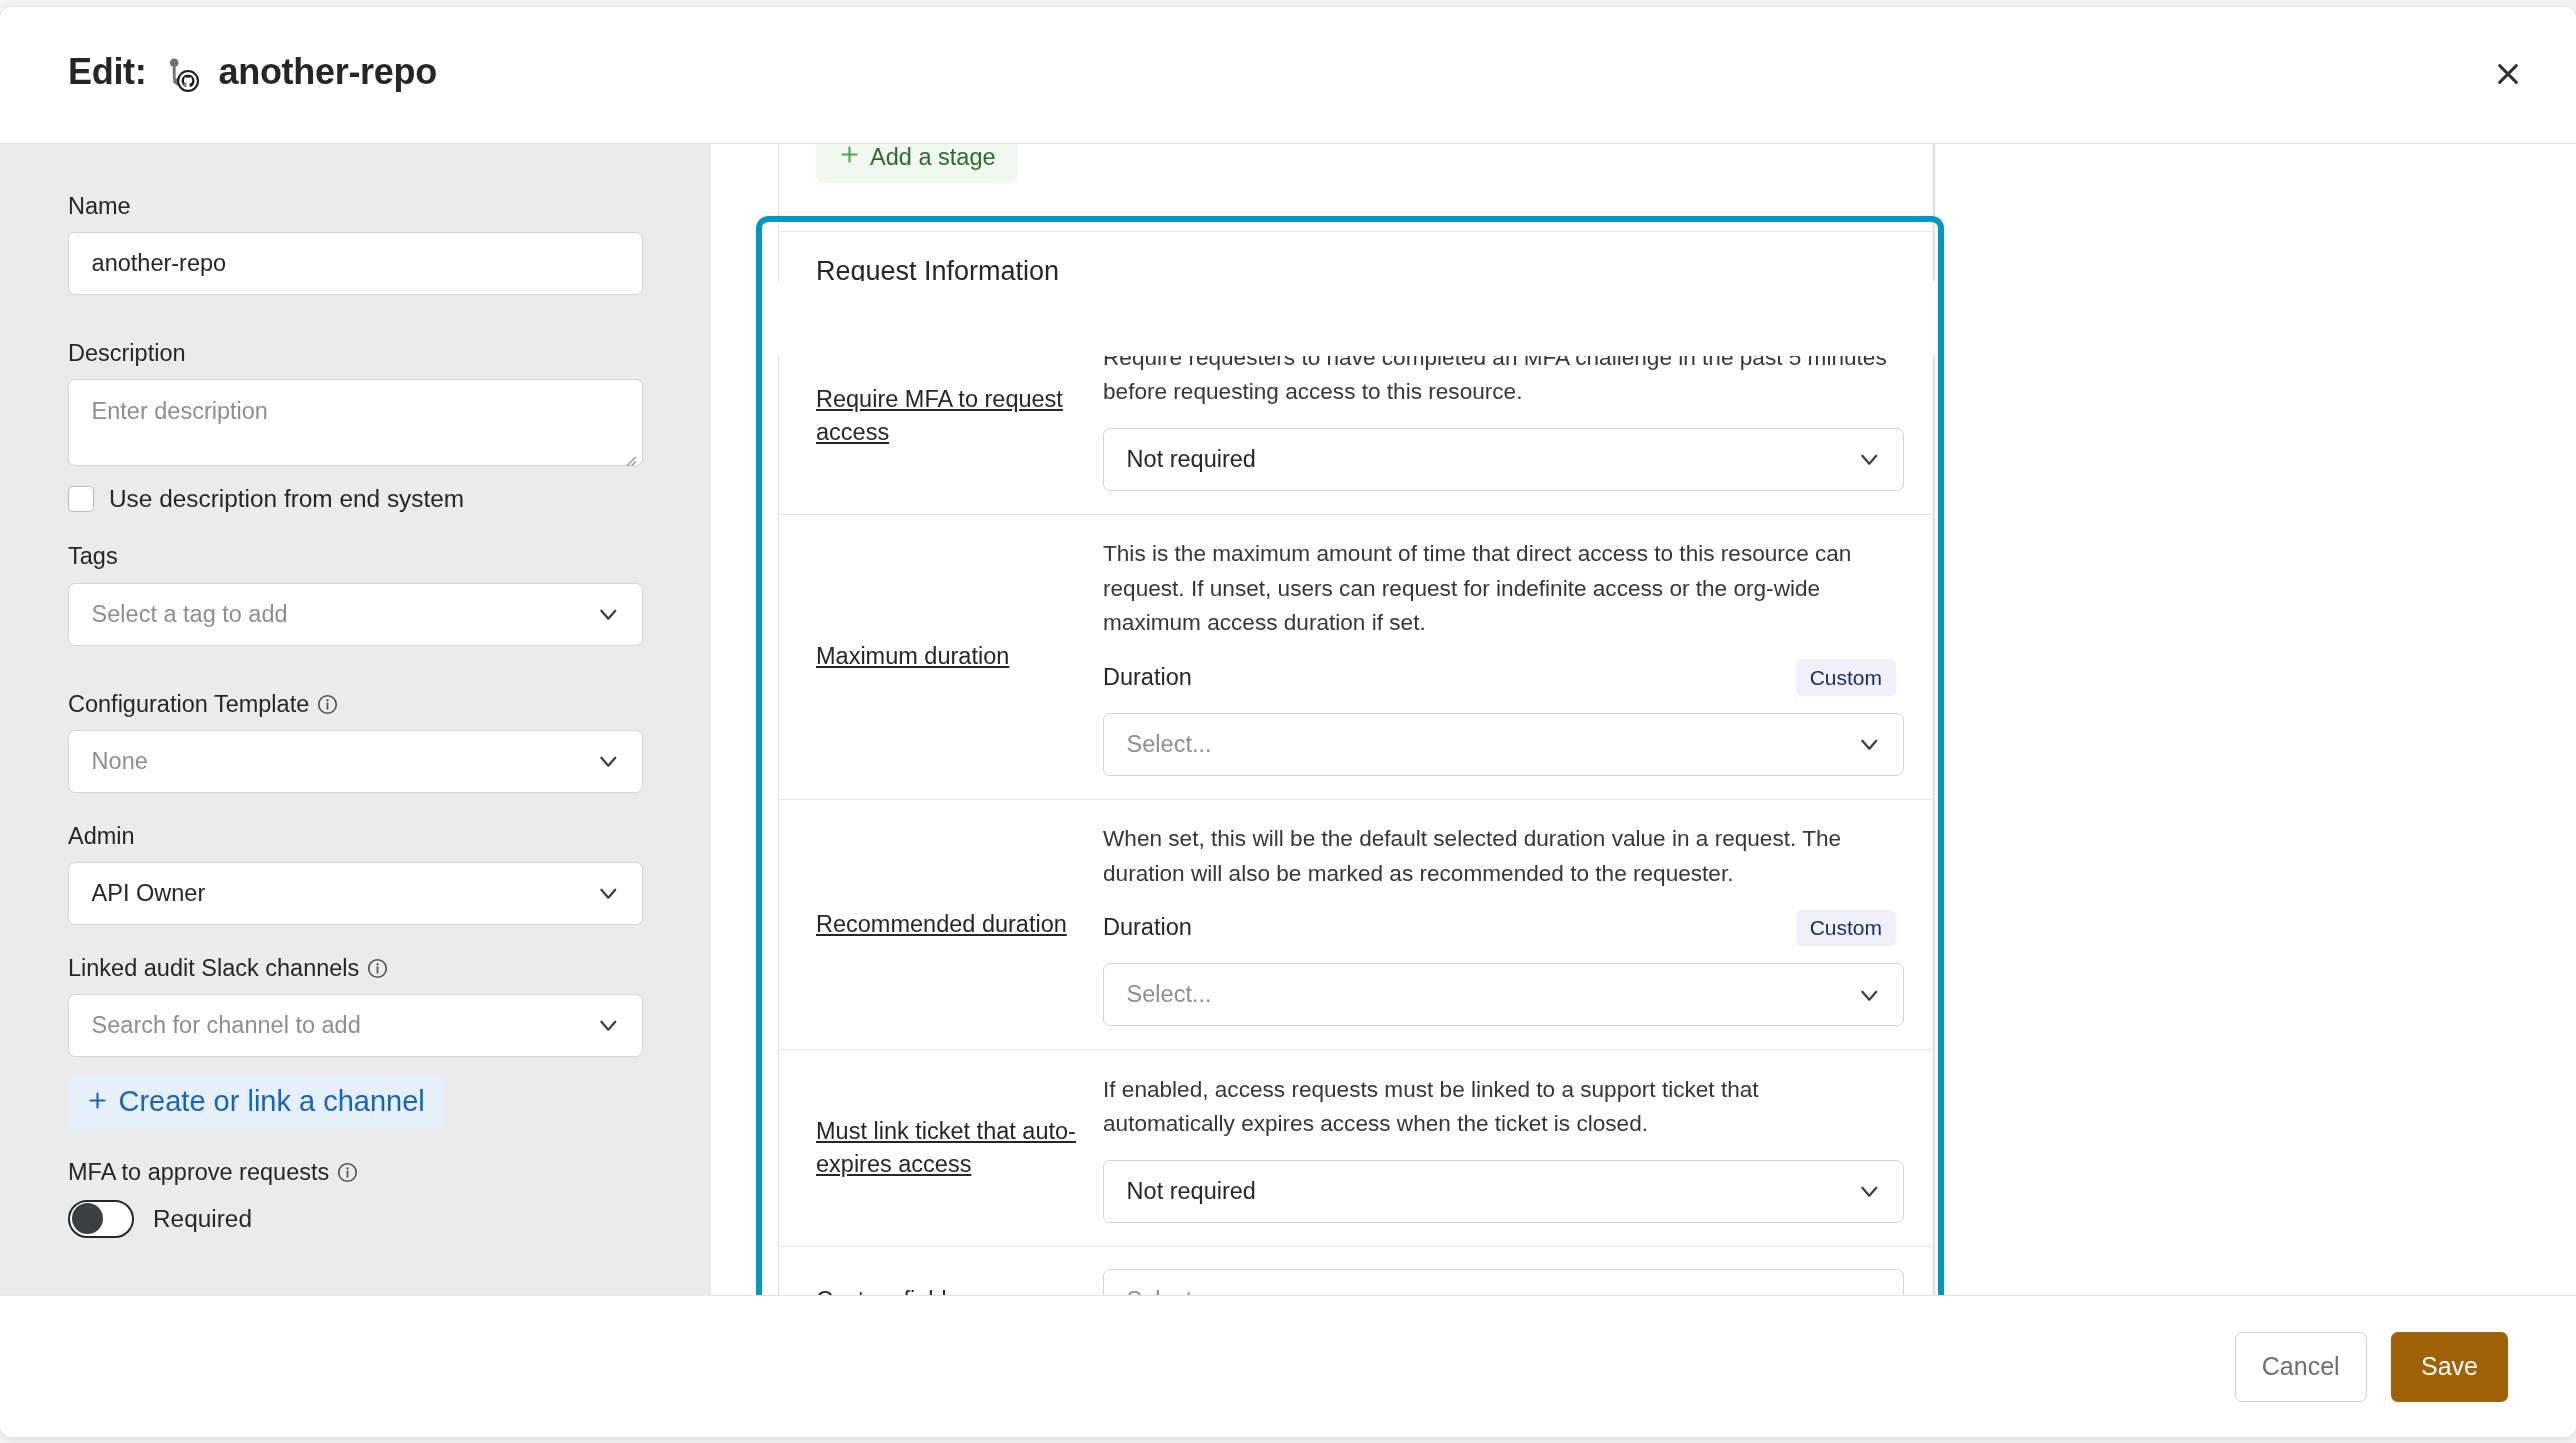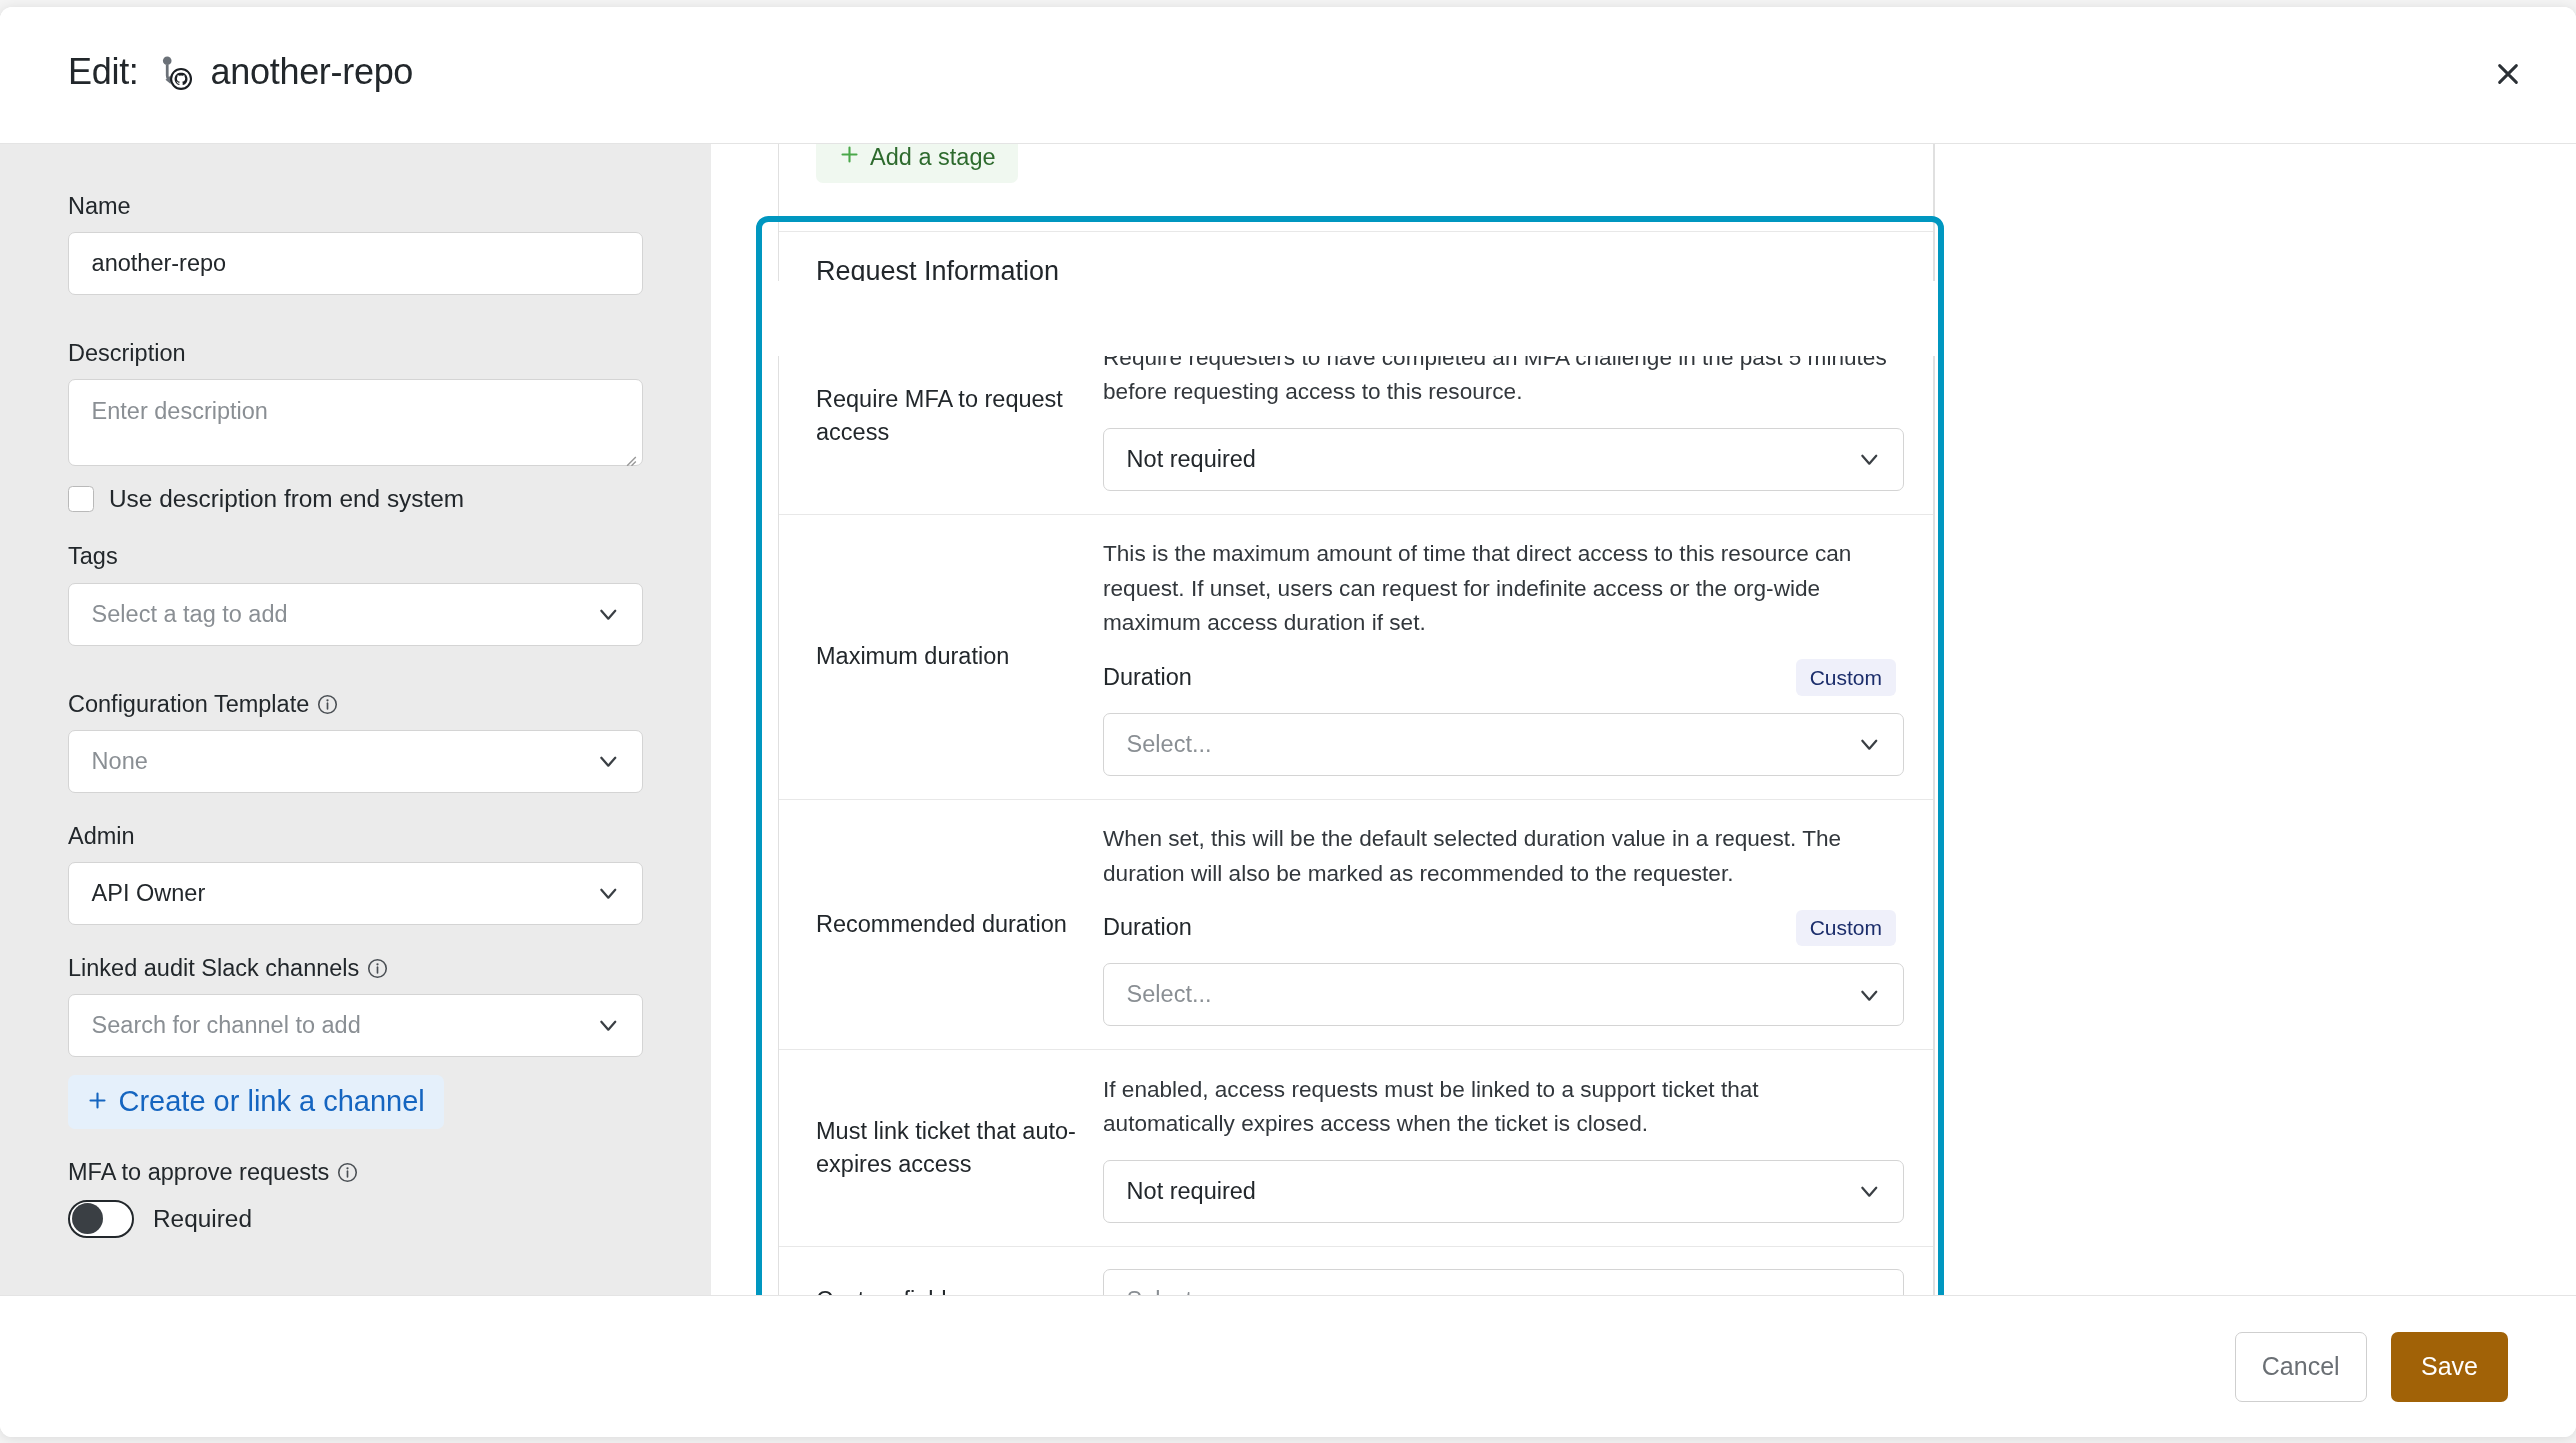--- a/index.html
+++ b/index.html
@@ -23,22 +23,22 @@
 
   
   .modal-header {
     position: absolute; left: 0; top: 0;
     width: 100%; height: 137px;
     background: #ffffff;
     border-bottom: 0.9px solid #e4e4e4;
   }
   .modal-title {
     position: absolute; left: 68px; top: 44px;
-    display: flex; gap: 17px;
-    font-size: 36px; font-weight: 400; color: #22272b;
+    display: flex; align-items: center; gap: 17px;
+    font-size: 36px; font-weight: 700; color: #22272b;
     letter-spacing: -0.3px; white-space: nowrap;
   }
   .repo-icon { display: inline-block; width: 38px; height: 38px; position: relative; top: 1.7px; }
   .close-btn {
     position: absolute; right: 42px; top: 42px;
     width: 52px; height: 52px;
     display: flex; align-items: center; justify-content: center;
     cursor: pointer; border-radius: 5.2px;
   }
 
@@ -127,21 +127,21 @@
     font-size: 27px; font-weight: 500; color: #22272b;
   }
 
   
   .rows { position: absolute; left: 0; top: 174px; width: 100%; }
   .srow { display: flex; padding: 22.6px 37px 22.6px 37px; border-bottom: 0.9px solid #e8e8e8; }
   .srow:last-child { border-bottom: none; }
   .srow-label {
     width: 287px; flex: 0 0 287px; padding-right: 21px;
     font-size: 23.5px; color: #22272b; line-height: 1.42;
-    display: flex; align-items: center;
+    display: flex; align-items: center; text-decoration: underline;
   }
   .srow-body { flex: 1 1 auto; min-width: 0; }
   .srow-desc { font-size: 22.6px; color: #32373c; line-height: 1.52; margin-bottom: 19px; }
   .dur-head {
     display: flex; align-items: center; justify-content: space-between;
     margin-bottom: 17.4px;
   }
   .dur-title { font-size: 23.5px; color: #22272b; }
   .badge {
     background: #eff0fa; color: #1b2d6b;

